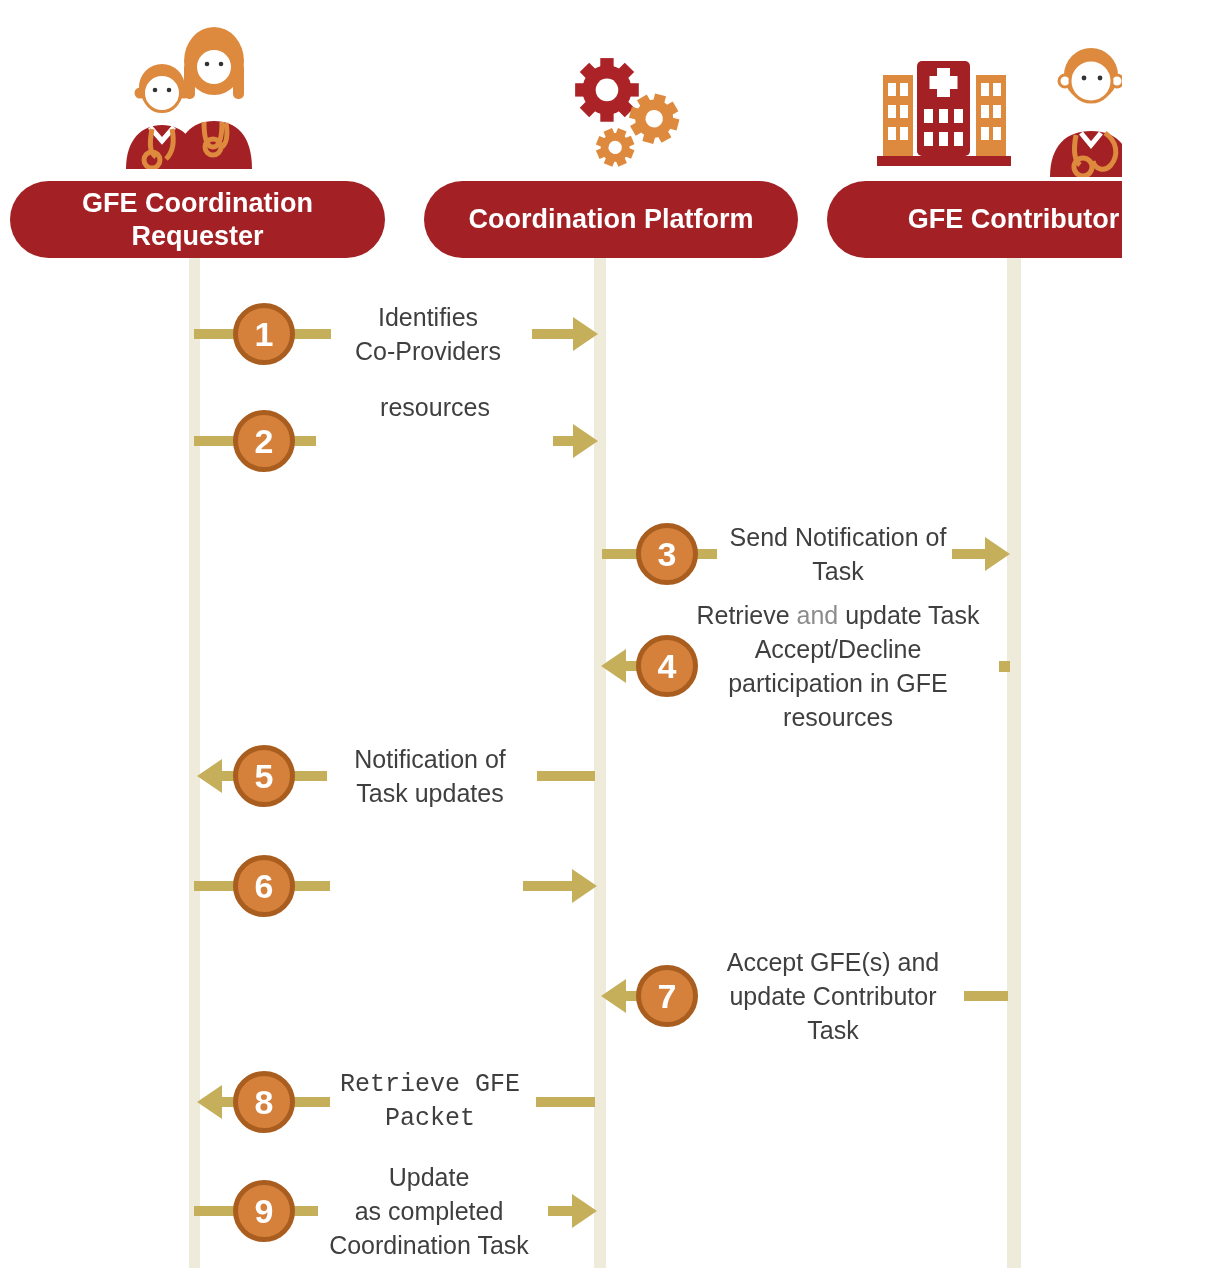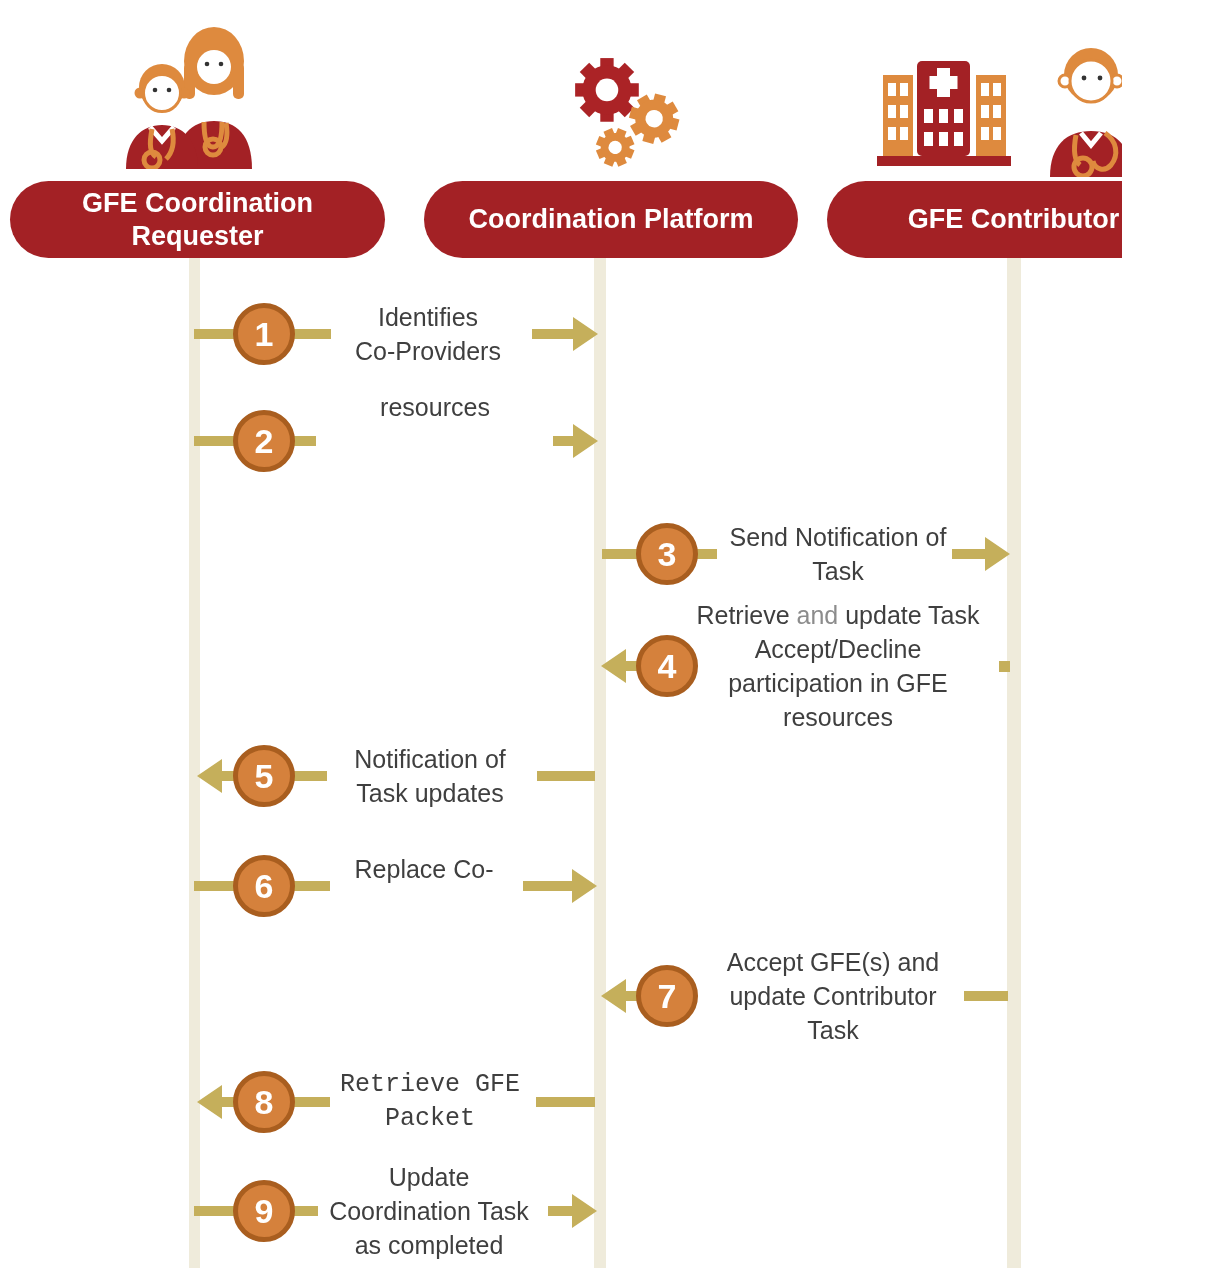--- a/index.html
+++ b/index.html
@@ -228,21 +228,20 @@
       <span>Task updates</span>
     </div>
     <div class="shaft" style="left:537px;top:756px;width:58px;"></div>
   </div>
 
   <div>
     <div class="shaft" style="left:194px;top:866px;width:40px;"></div>
     <div class="badge" style="left:233px;top:840px;">6</div>
     <div class="shaft" style="left:294px;top:866px;width:36px;"></div>
     <div class="msg" style="left:274px;top:837px;width:300px;">
-      <span>Replace Co-</span>
     </div>
     <div class="shaft" style="left:523px;top:866px;width:50px;"></div>
     <div class="tri-r" style="left:572px;top:854px;"></div>
   </div>
 
   <div>
     <div class="tri-l" style="left:601px;top:964px;"></div>
     <div class="shaft" style="left:625px;top:976px;width:14px;"></div>
     <div class="badge" style="left:636px;top:950px;">7</div>
     <div class="msg" style="left:683px;top:930px;width:300px;">
@@ -264,20 +263,20 @@
     </div>
     <div class="shaft" style="left:536px;top:1082px;width:59px;"></div>
   </div>
 
   <div>
     <div class="shaft" style="left:194px;top:1191px;width:40px;"></div>
     <div class="badge" style="left:233px;top:1165px;">9</div>
     <div class="shaft" style="left:294px;top:1191px;width:24px;"></div>
     <div class="msg" style="left:279px;top:1145px;width:300px;">
       <span>Update</span>
+      <span>as completed</span>
       <span>Coordination Task</span>
-      <span>as completed</span>
     </div>
     <div class="shaft" style="left:548px;top:1191px;width:25px;"></div>
     <div class="tri-r" style="left:572px;top:1179px;"></div>
   </div>
 
 </div>
 
 </body></html>

